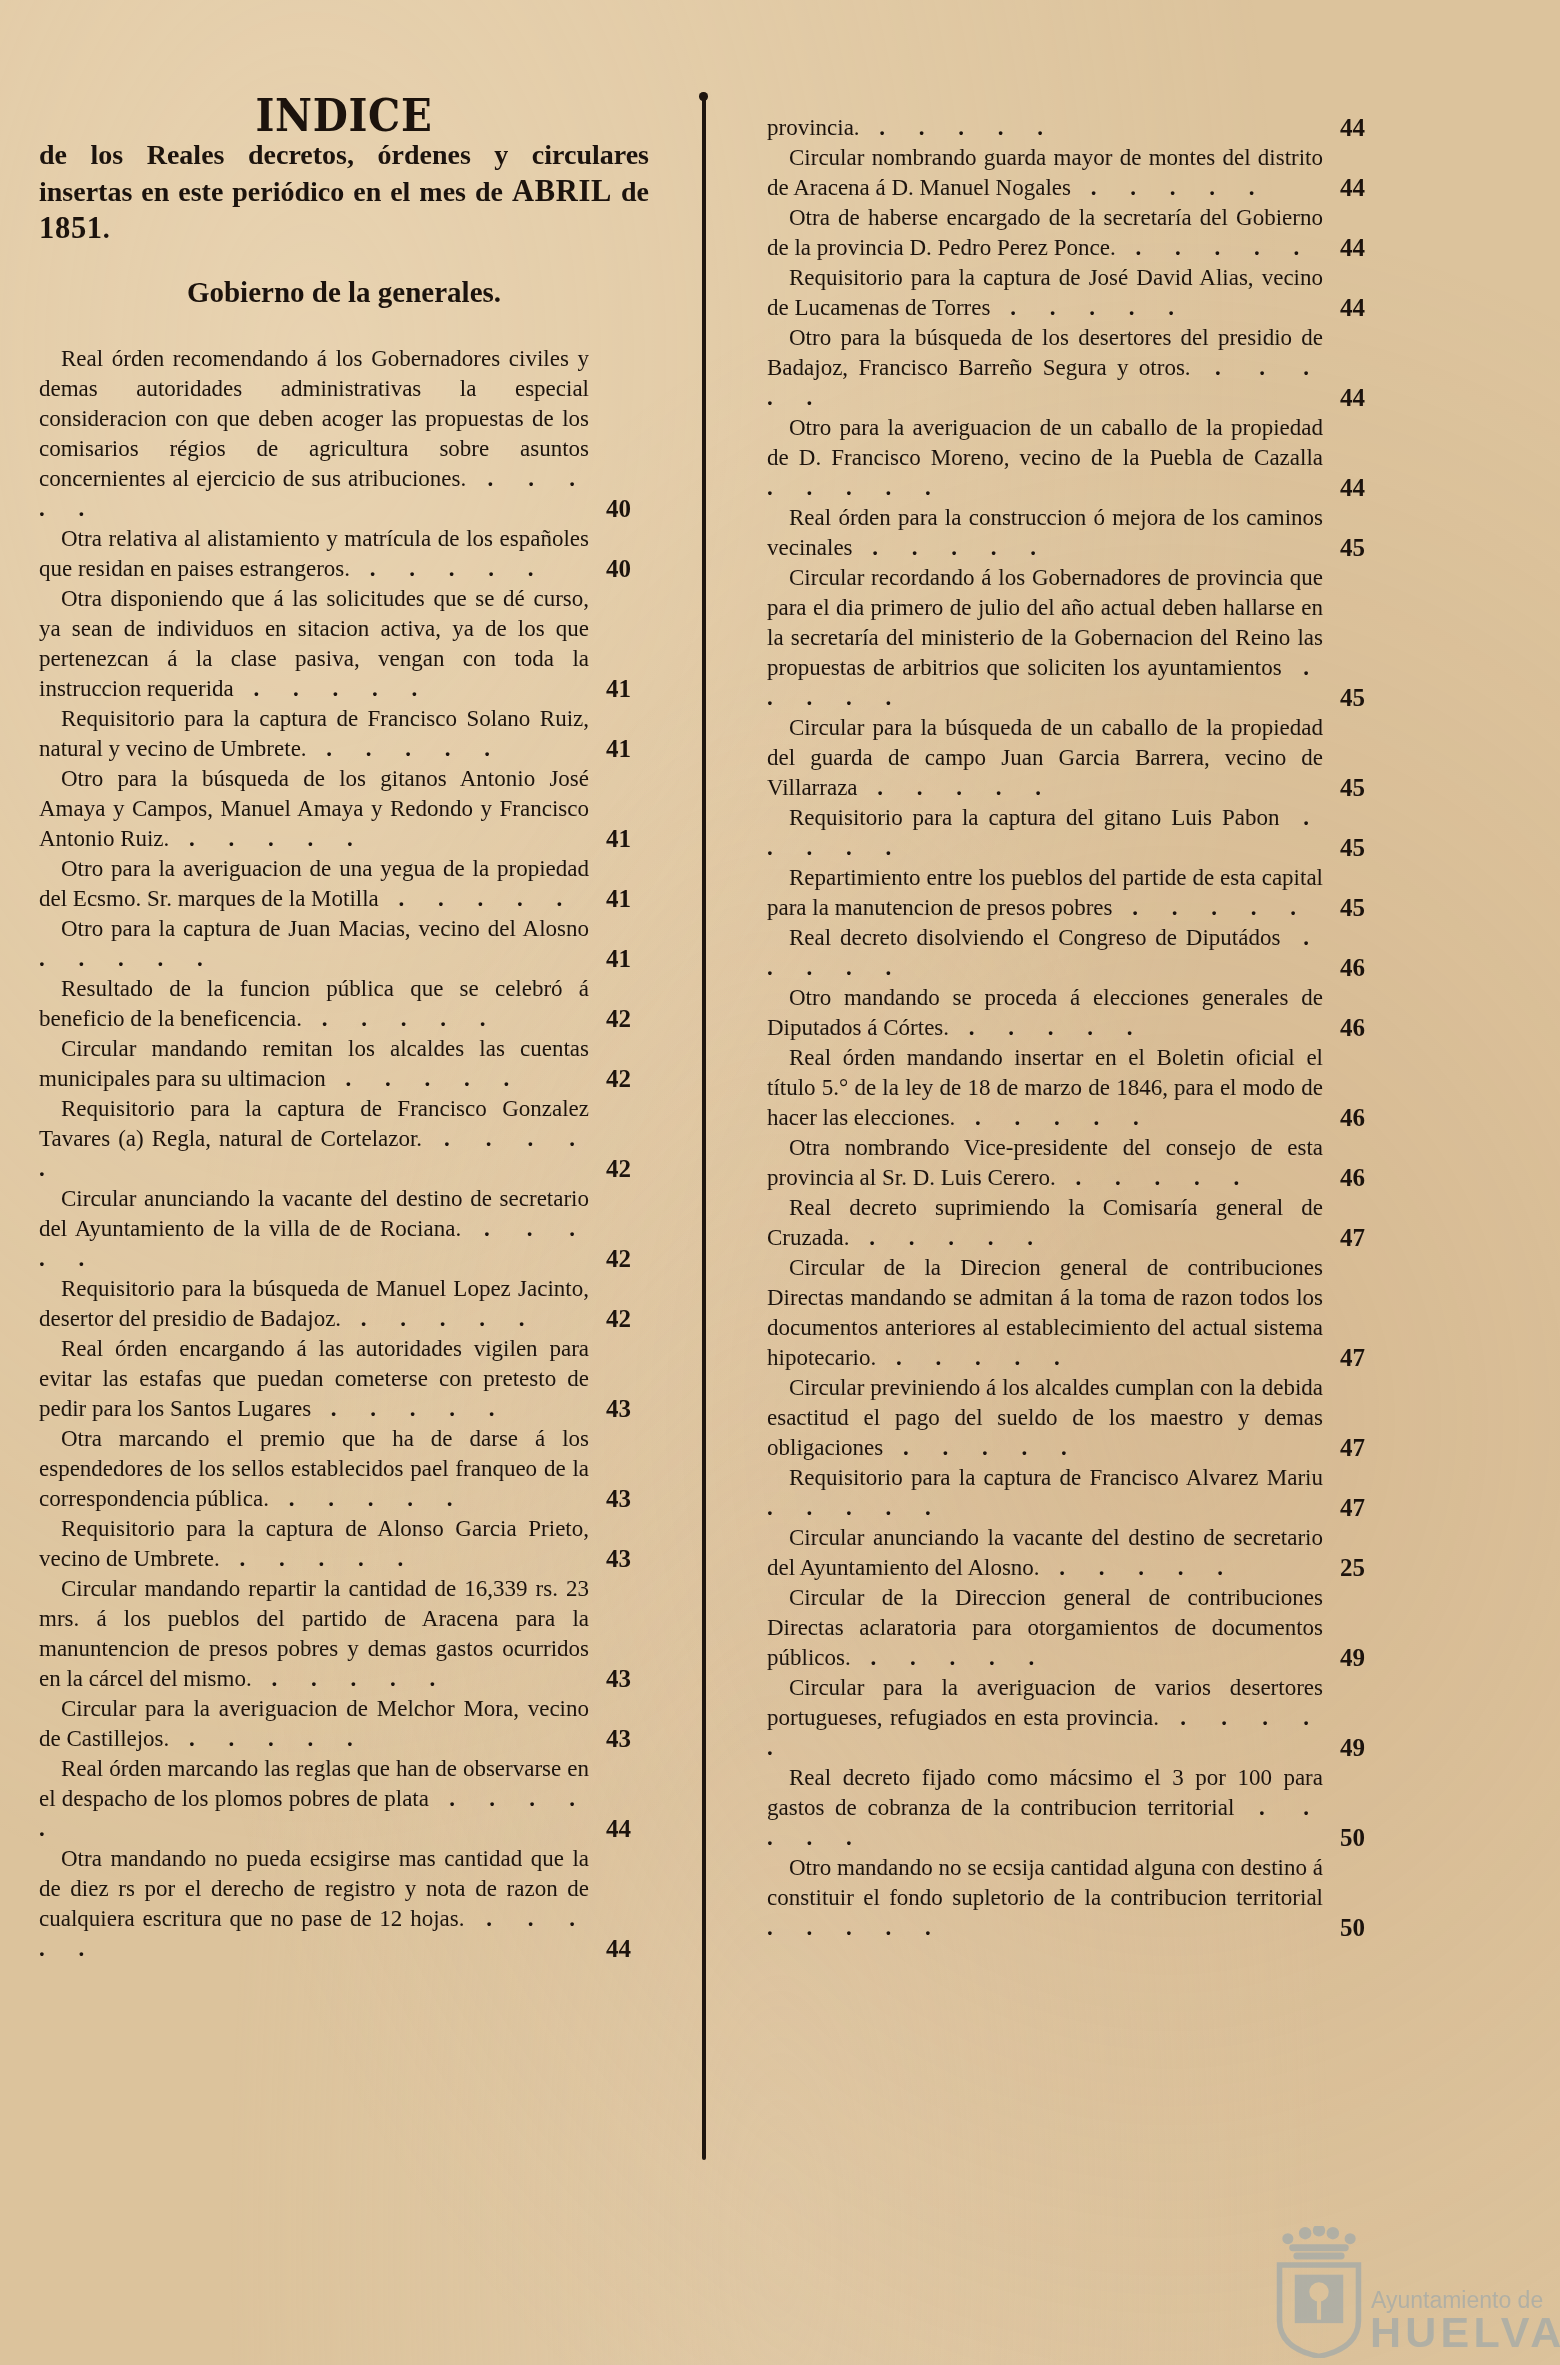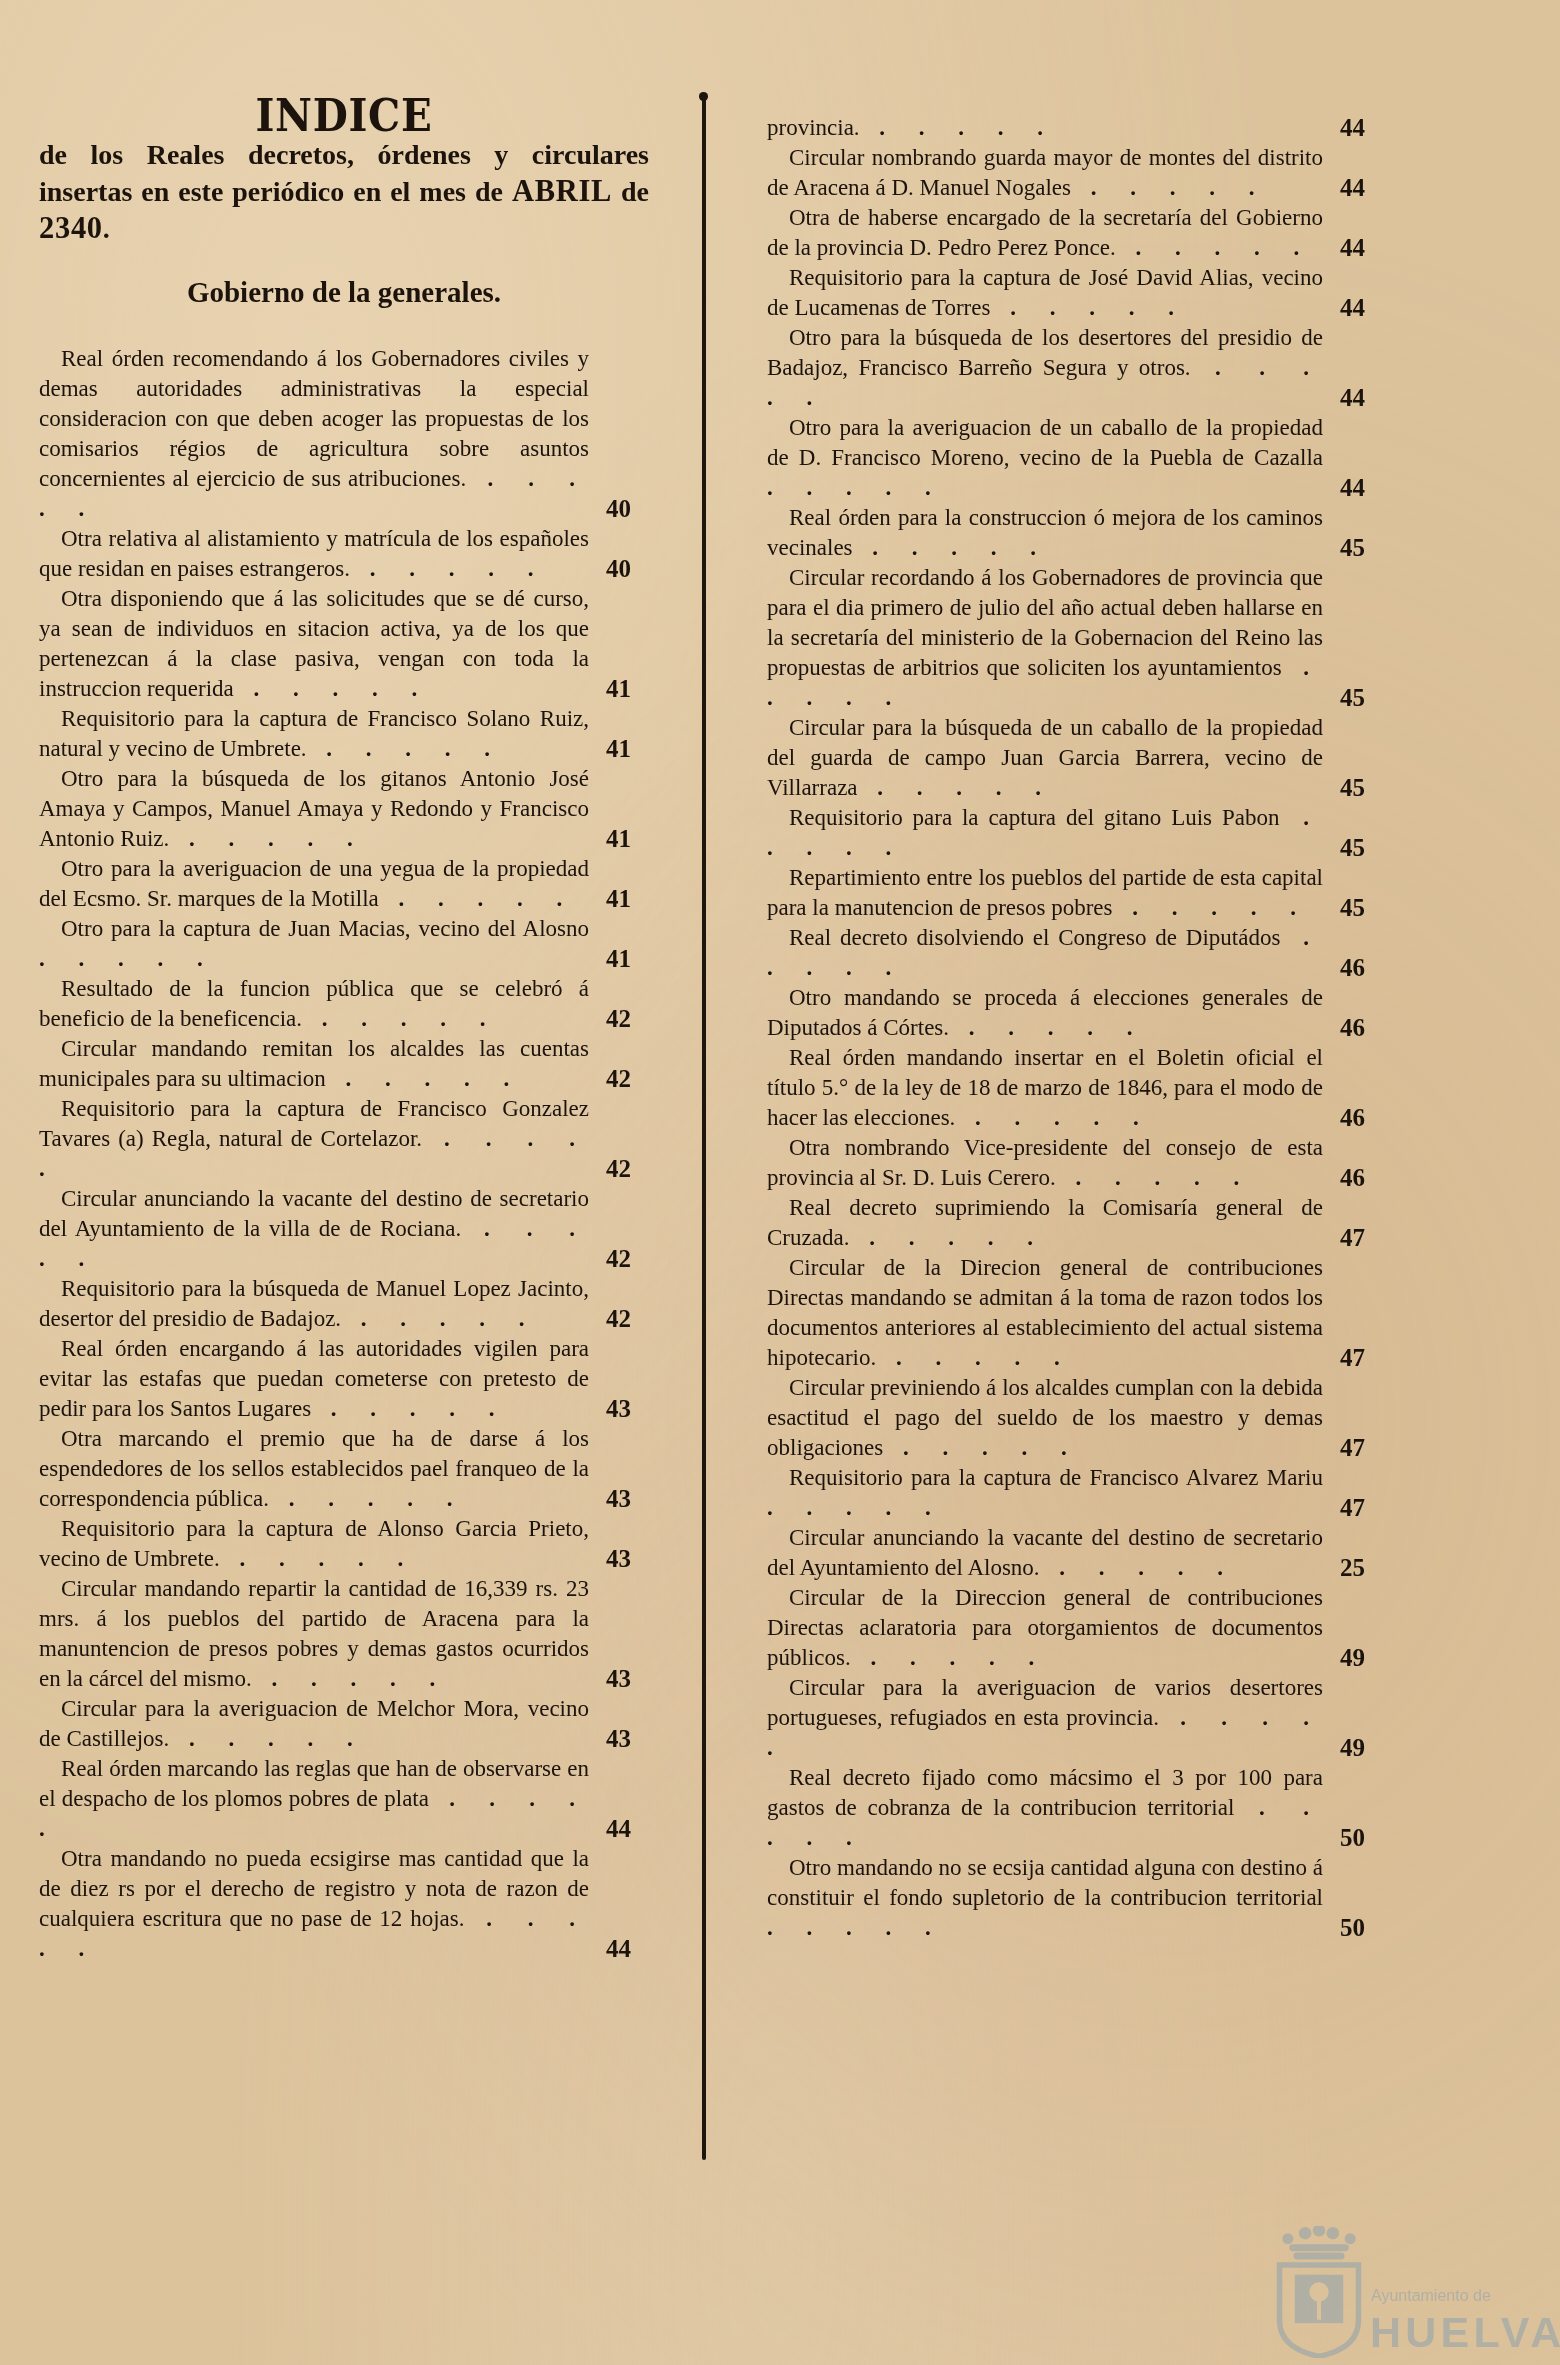--- a/index.html
+++ b/index.html
@@ -48,35 +48,35 @@
     position: absolute; right: 0; bottom: 0; width: 49px; text-align: center;
     font-weight: bold; font-size: 25px; line-height: 30px;
   }
   .watermark {
     position: absolute; left: 1274px; top: 2226px; width: 277px; height: 132px;
     opacity: 0.55; color: #8fa2ad;
   }
   .wm-shield { position: absolute; left: 0; top: 0; width: 90px; height: 132px; }
   .wm-text-small {
     position: absolute; left: 97px; top: 61px; font-family: "Liberation Sans", sans-serif;
-    font-size: 16px; color: #8fa2ad; white-space: nowrap;
+    font-size: 23px; color: #8fa2ad; white-space: nowrap;
   }
   .wm-text-big {
     position: absolute; left: 96px; top: 82px; font-family: "Liberation Sans", sans-serif;
     font-size: 43px; font-weight: bold; letter-spacing: 4.2px; color: #8fa2ad; white-space: nowrap;
   }
 </style>
 </head>
 <body>
 
 <div class="page">
 
   <div class="title">INDICE</div>
 
-  <div class="subtitle"><span>de los Reales decretos, órdenes y circulares insertas en este periódico en el mes de </span><span class="caps">ABRIL</span><span> de </span><span class="caps">2340</span><span>.</span></div>
+  <div class="subtitle"><span>de los Reales decretos, órdenes y circulares insertas en este periódico en el mes de </span><span class="caps">ABRIL</span><span> de </span><span class="caps">1851</span><span>.</span></div>
 
   <div class="section">Gobierno de la generales.</div>
 
   <div class="entries-left" id="left-entries">
       <div class="entry">
         <span class="body">Real órden recomendando á los Gobernadores civiles y demas autoridades administrativas la especial consideracion con que deben acoger las propuestas de los comisarios régios de agricultura sobre asuntos concernientes al ejercicio de sus atribuciones.<span style="letter-spacing: 14px; font-weight: bold;"> . . . . .</span></span>
         <span class="page-num">40</span>
       </div>
       <div class="entry">
         <span class="body">Otra relativa al alistamiento y matrícula de los españoles que residan en paises estrangeros.<span style="letter-spacing: 14px; font-weight: bold;"> . . . . .</span></span>

